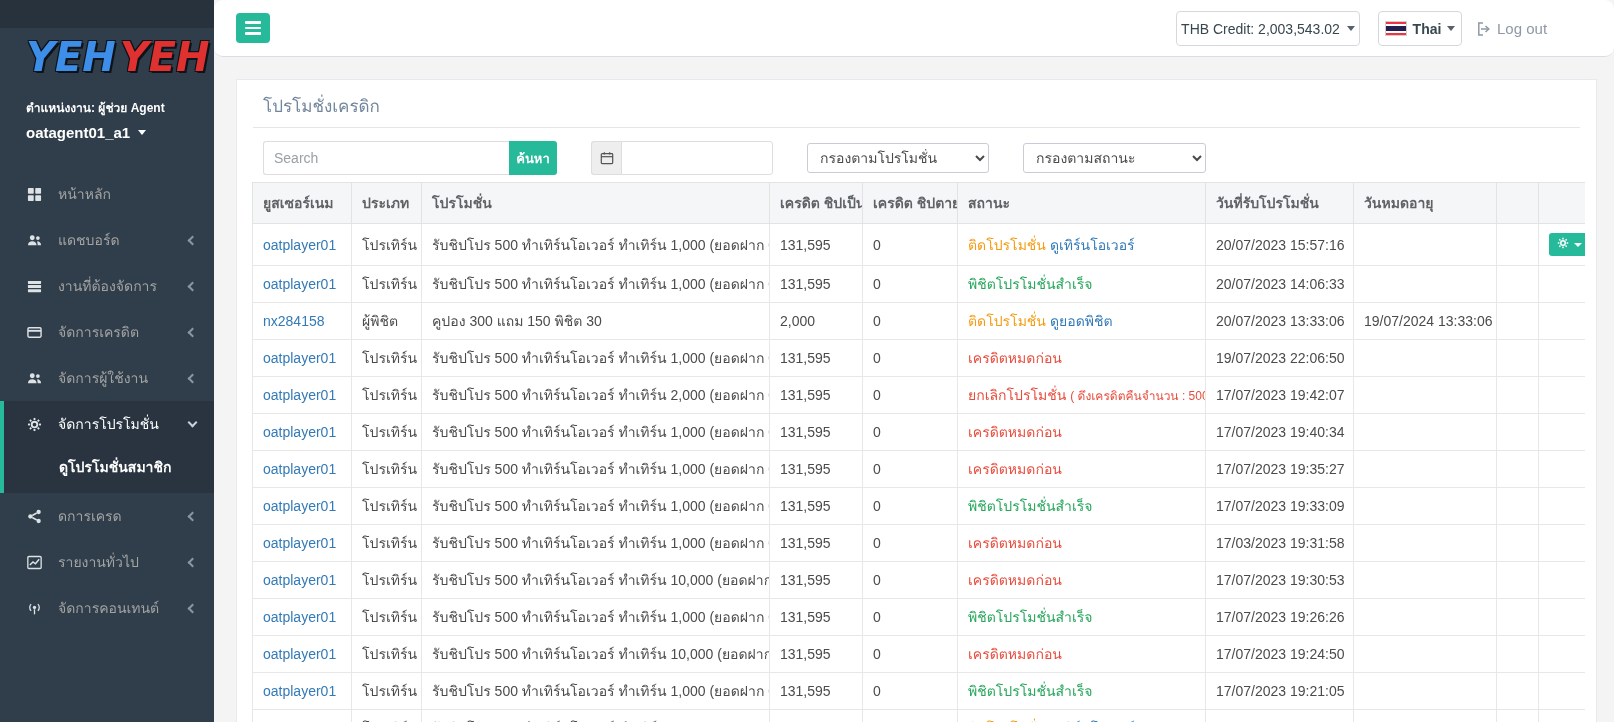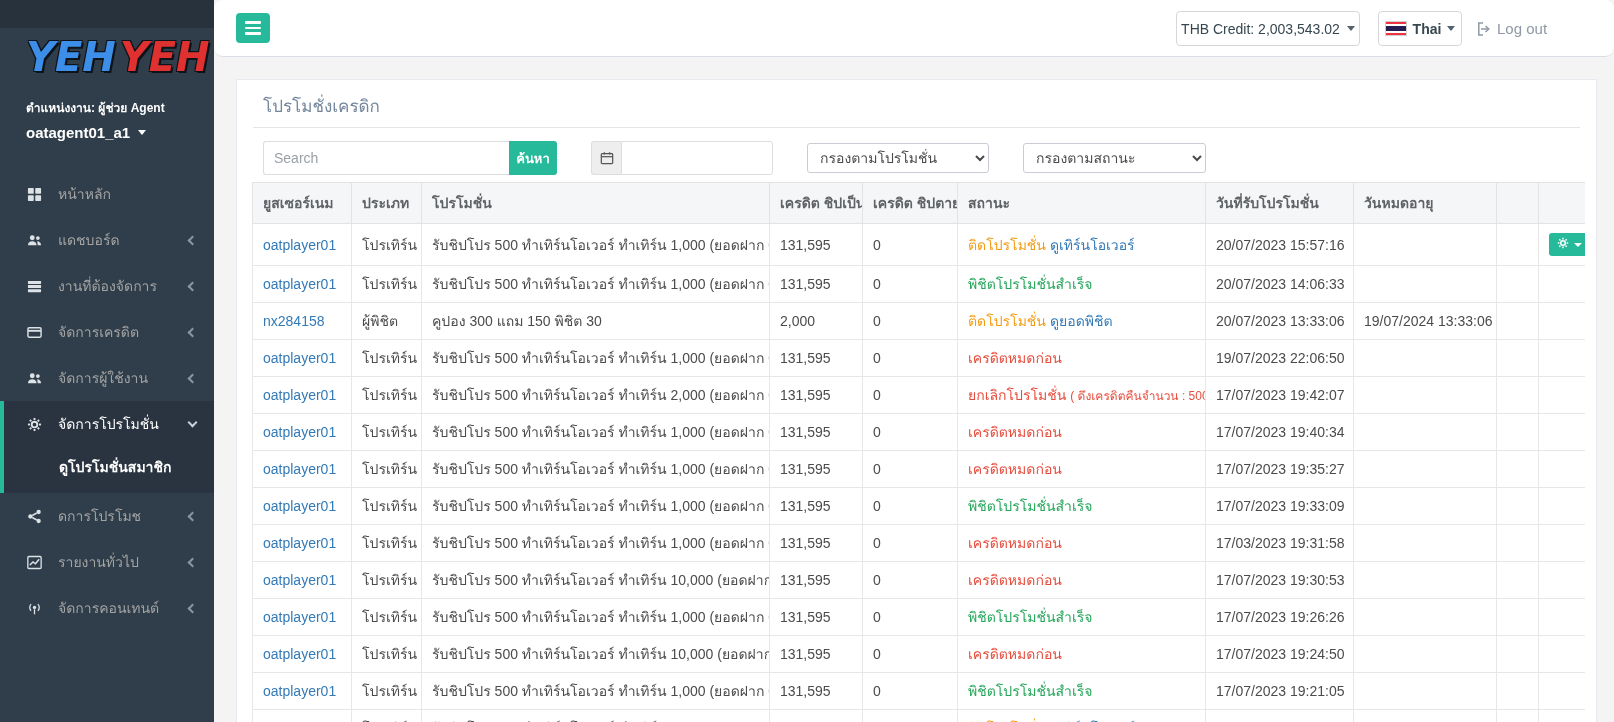--- a/index.html
+++ b/index.html
@@ -201,21 +201,21 @@
             <svg viewBox="0 0 16 16" fill="currentColor">
               <circle cx="12.4" cy="3.2" r="2.3"></circle>
               <circle cx="3.6" cy="8" r="2.3"></circle>
               <circle cx="12.4" cy="12.8" r="2.3"></circle>
               <g stroke="currentColor" stroke-width="1.6">
                 <line x1="5.6" y1="6.9" x2="10.4" y2="4.3"></line>
                 <line x1="5.6" y1="9.1" x2="10.4" y2="11.7"></line>
               </g>
             </svg>
           </span>
-          <span class="mi-label">ดการโปรโมช</span>
+          <span class="mi-label">ดการเครด</span>
           <span class="chev chev-left"></span>
         </div>
       </div>
       <div class="menu-group">
         <div class="menu-item">
           <span class="mi-icon">
             <svg viewBox="0 0 16 16" fill="none" stroke="currentColor">
               <rect x="0.9" y="1.6" width="14.2" height="12.8" rx="1.2" stroke-width="1.4"></rect>
               <polyline points="3,10.6 6.4,7.4 9,9.4 13,4.6" stroke-width="1.6"></polyline>
             </svg>

